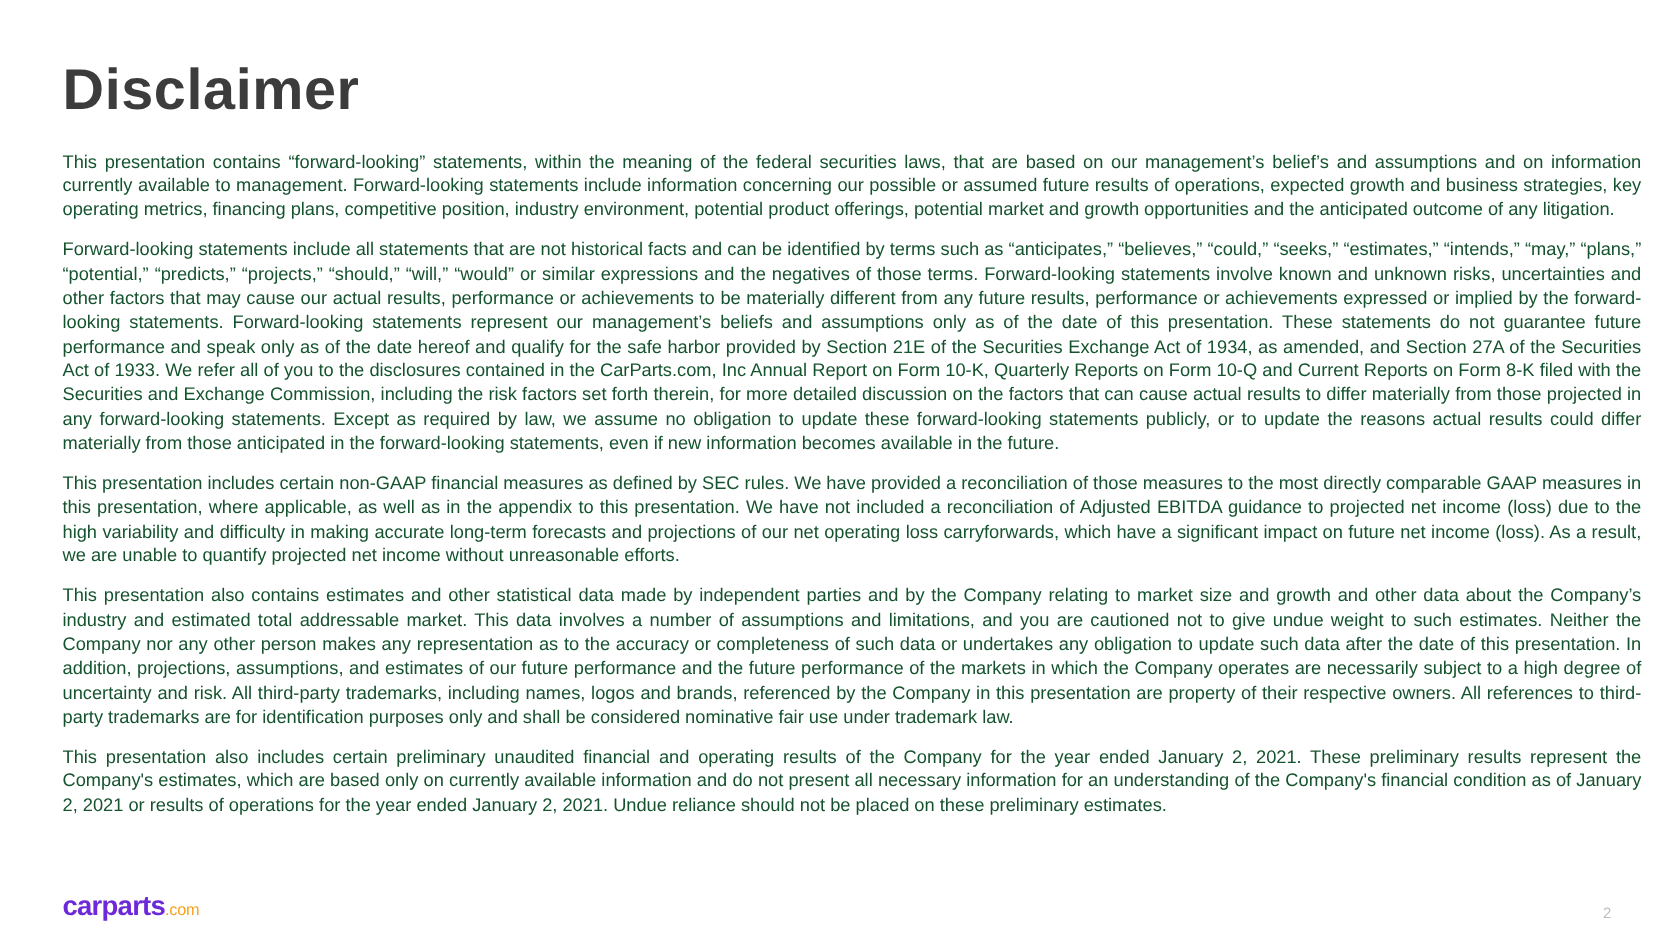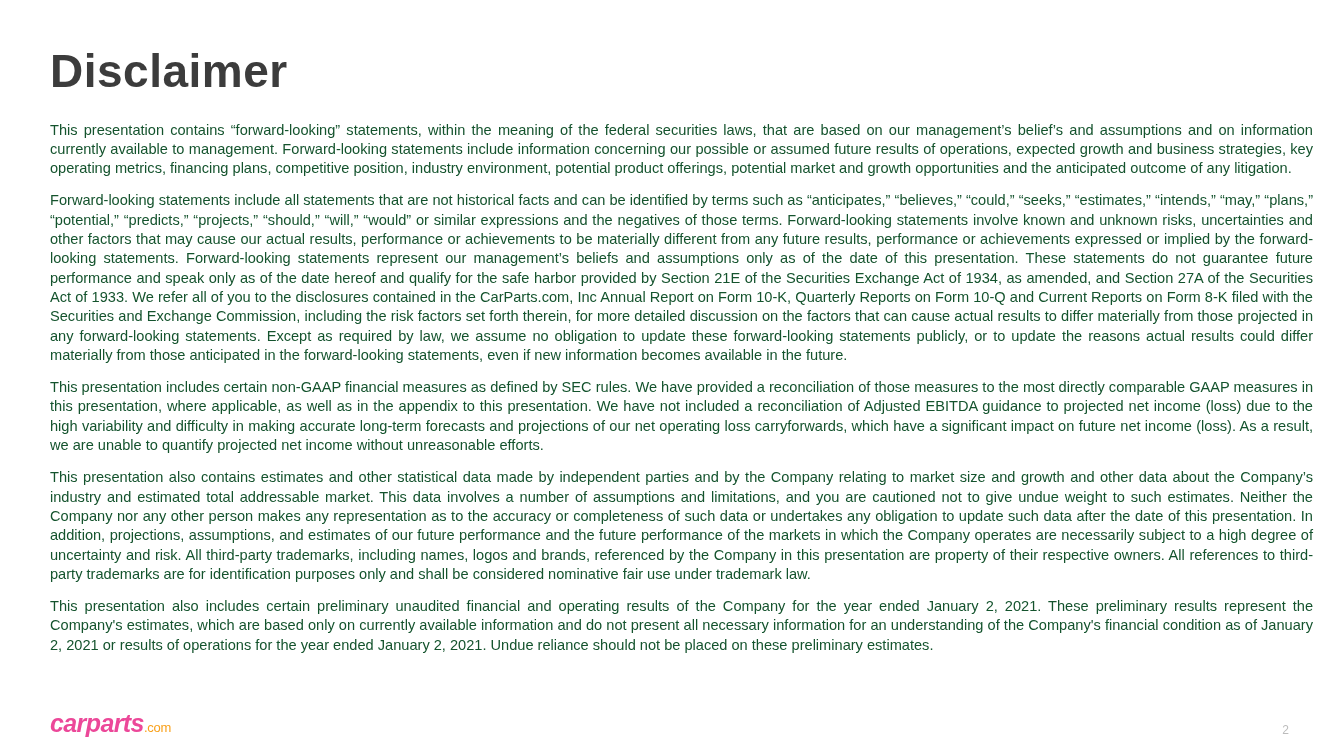--- a/index.html
+++ b/index.html
@@ -44,25 +44,24 @@
     bottom: 20px;
     display: flex;
     align-items: flex-end;
     justify-content: space-between;
   }
   .logo {
     line-height: 1;
     white-space: nowrap;
   }
   .logo .logo-name {
-    font-size: 25px;
+    font-size: 22px;
     font-weight: 800;
     letter-spacing: -0.6px;
-    color: #ec4899;
-    font-style: italic;
+    color: #6d28d9;
   }
   .logo .logo-tld {
     font-size: 13px;
     font-weight: 400;
     letter-spacing: -0.2px;
     color: #f9a11b;
   }
   .page-number {
     font-size: 12px;
     color: #bcbcbc;

